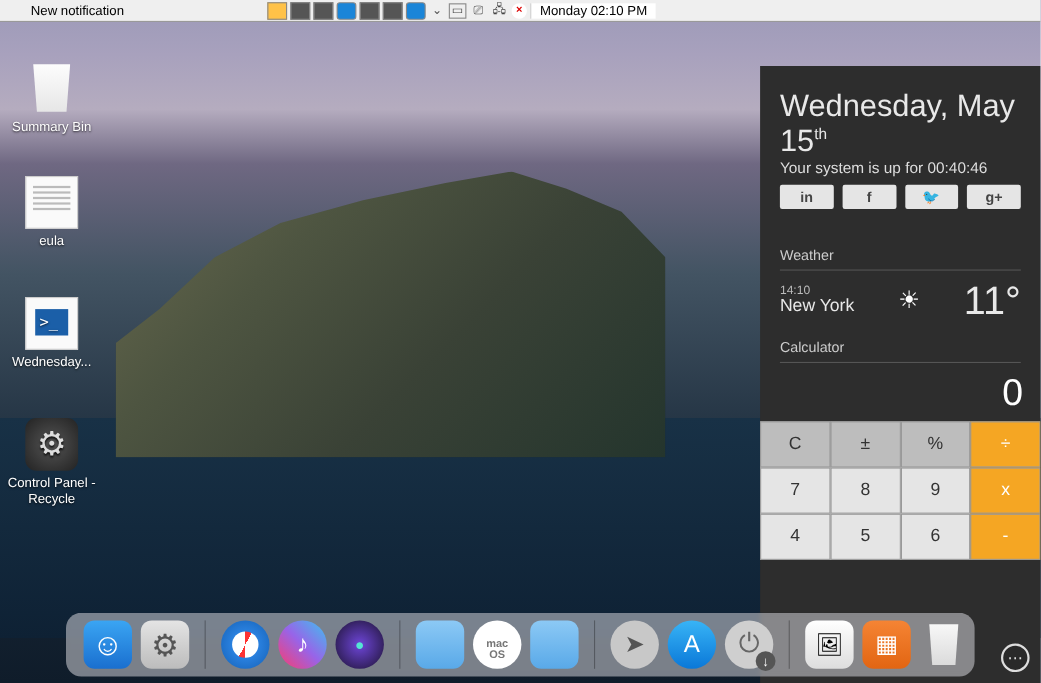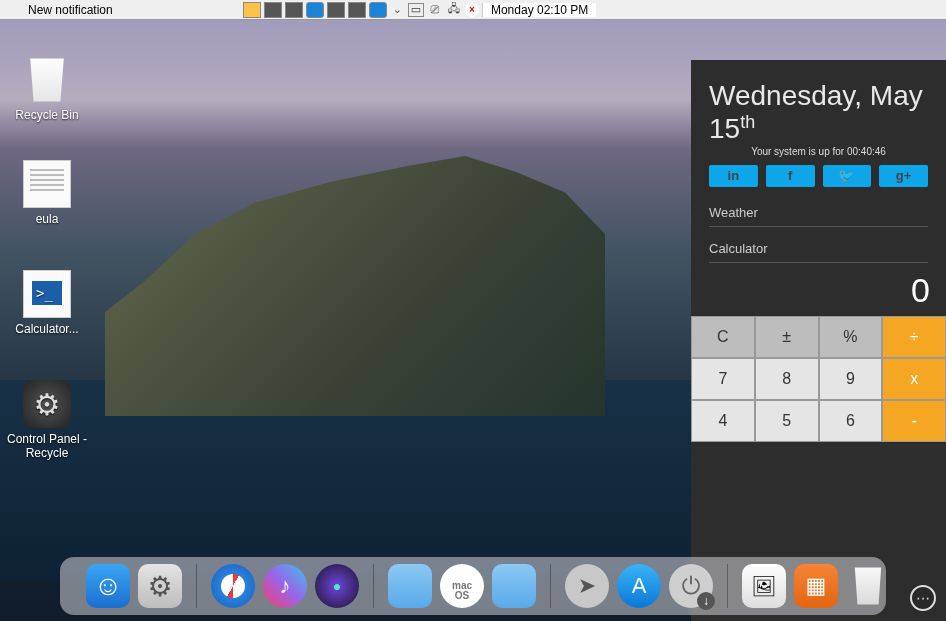--- a/index.html
+++ b/index.html
@@ -59,26 +59,26 @@
 .glyph.gear { background: radial-gradient(#555,#222); border-radius: 10px; }
 .glyph.gear::after { content:"⚙"; color:#ddd; font-size:30px; }
 
 .sidebar {
   position: absolute; right: 0; top: 60px; width: 255px; bottom: 0;
   background: #2d2d2d; color: #e8e8e8; padding: 20px 18px 0;
   font-weight: 300;
   overflow: hidden;
 }
 .sidebar h1 { font-weight: 300; font-size: 28px; line-height: 1.15; }
-.sidebar h1 sup { font-size: 18px; }
+.sidebar h1 sup { font-size: 14px; }
 .side-section-title { font-size: 13px; color: #ccc; margin: 12px 0 6px; border-bottom: 1px solid #555; padding-bottom: 6px; }
-.side-uptime { font-size: 10px; color: #ddd; text-align: center; }
+.side-uptime { font-size: 14px; color: #ddd; }
 .social-row { display: flex; gap: 8px; margin-top: 8px; }
 .social-btn {
-  flex: 1; height: 22px; background: #0ea5e9; color: #444;
+  flex: 1; height: 22px; background: #e5e5e5; color: #444;
   display: flex; align-items: center; justify-content: center;
   font-size: 13px; font-weight: bold; border-radius: 2px; cursor: pointer;
 }
 .weather-row { display: flex; align-items: center; margin-top: 6px; justify-content: space-between; }
 .weather-loc .time { font-size: 11px; color: #bbb; }
 .weather-loc .city { font-size: 16px; }
 .weather-sun { font-size: 22px; color:#fff; }
 .weather-temp { font-size: 36px; font-weight: 200; }
 .calc { margin: -0px -18px 0; }
 .calc-display { text-align: right; font-size: 34px; font-weight: 300; padding: 2px 16px 6px; color:#fff; }
@@ -88,21 +88,21 @@
   background: #bdbdbd; color: #333; font-size: 16px;
   border: 1px solid #999; cursor: pointer;
 }
 .calc-btn.light { background: #e5e5e5; }
 .calc-btn.op { background: #f5a623; color: #fff; }
 
 .dock {
   position: absolute; bottom: 6px; left: 60px; right: 60px; height: 58px;
   background: rgba(210,210,215,.55);
   border-radius: 14px; display: flex; align-items: center;
-  padding: 0 26px; gap: 8px; backdrop-filter: blur(2px);
+  padding: 0 16px; gap: 8px; backdrop-filter: blur(2px);
 }
 .dock-icon {
   width: 44px; height: 44px; border-radius: 10px;
   display: flex; align-items: center; justify-content: center;
   font-size: 22px; cursor: pointer; position: relative; flex-shrink: 0;
 }
 .dock-sep { width: 1px; height: 44px; background: rgba(0,0,0,.3); margin: 0 6px; flex-shrink:0; }
 .finder { background: linear-gradient(#3aa5f3,#1a6fcf); }
 .finder::after { content:"☺"; color:#fff; font-size:28px; }
 .sysp { background: linear-gradient(#e4e4e4,#bcbcbc); }
@@ -161,29 +161,29 @@
     <span class="tray-icon block">▭</span>
     <span class="tray-icon">⎚</span>
     <span class="tray-icon">🖧</span>
     <span class="tray-sec">×</span>
     <span class="menubar-datetime">Monday 02:10 PM</span>
   </div>
 </div>
 
 <div class="desktop-icon" style="left:6px; top:56px">
   <div class="glyph bin"></div>
-  <div>Recycle Bin</div>
+  <div>Summary Bin</div>
 </div>
 <div class="desktop-icon" style="left:6px; top:160px">
   <div class="glyph file"></div>
   <div>eula</div>
 </div>
 <div class="desktop-icon" style="left:6px; top:270px">
   <div class="glyph ps"></div>
-  <div>Calculator...</div>
+  <div>Wednesday...</div>
 </div>
 <div class="desktop-icon" style="left:6px; top:380px">
   <div class="glyph gear"></div>
   <div>Control Panel - Recycle</div>
 </div>
 
 <div class="sidebar">
   <h1>
     <span>Wednesday, May 15</span><sup>th</sup>
   </h1>
@@ -191,21 +191,29 @@
     <span>Your system is up for </span><b>00:40:46</b>
   </div>
 
   <div class="social-row">
     <div class="social-btn">in</div>
     <div class="social-btn">f</div>
     <div class="social-btn">🐦</div>
     <div class="social-btn">g+</div>
   </div>
 
-  <div class="side-section-title" style="margin-top:18px">Weather</div>
+  <div class="side-section-title" style="margin-top:34px">Weather</div>
+  <div class="weather-row">
+    <div class="weather-loc">
+      <div class="time">14:10</div>
+      <div class="city">New York</div>
+    </div>
+    <div class="weather-sun">☀</div>
+    <div class="weather-temp">11°</div>
+  </div>
 
   <div class="side-section-title" style="margin-top:14px">Calculator</div>
   <div class="calc">
     <div class="calc-display">0</div>
     <div class="calc-grid">
       <div class="calc-btn">C</div>
       <div class="calc-btn">±</div>
       <div class="calc-btn">%</div>
       <div class="calc-btn op">÷</div>
       <div class="calc-btn light">7</div>

